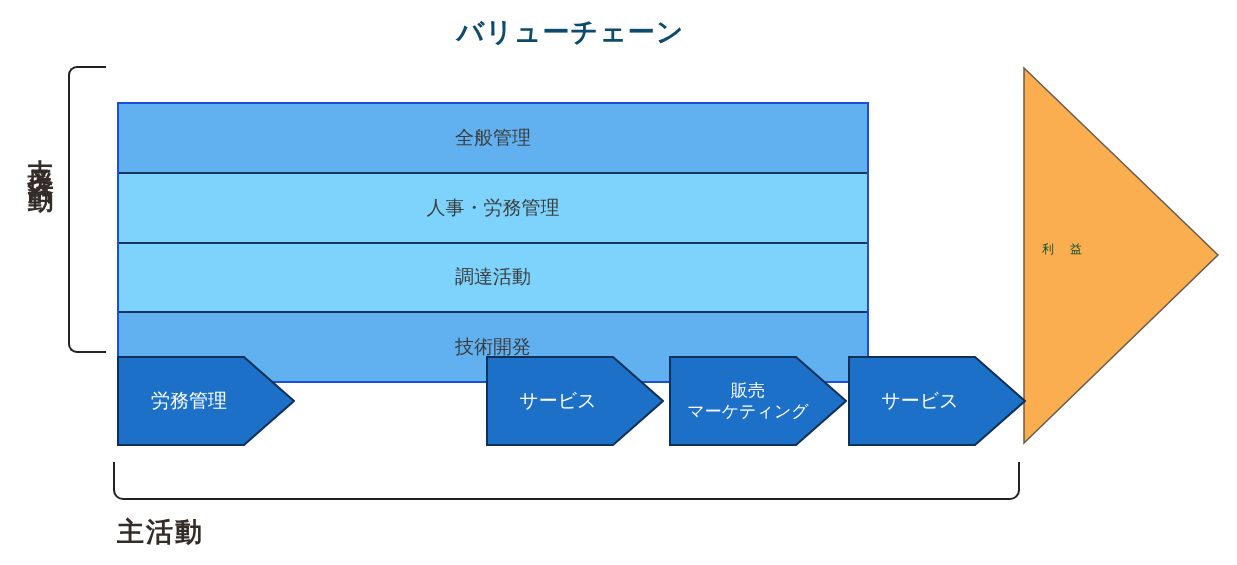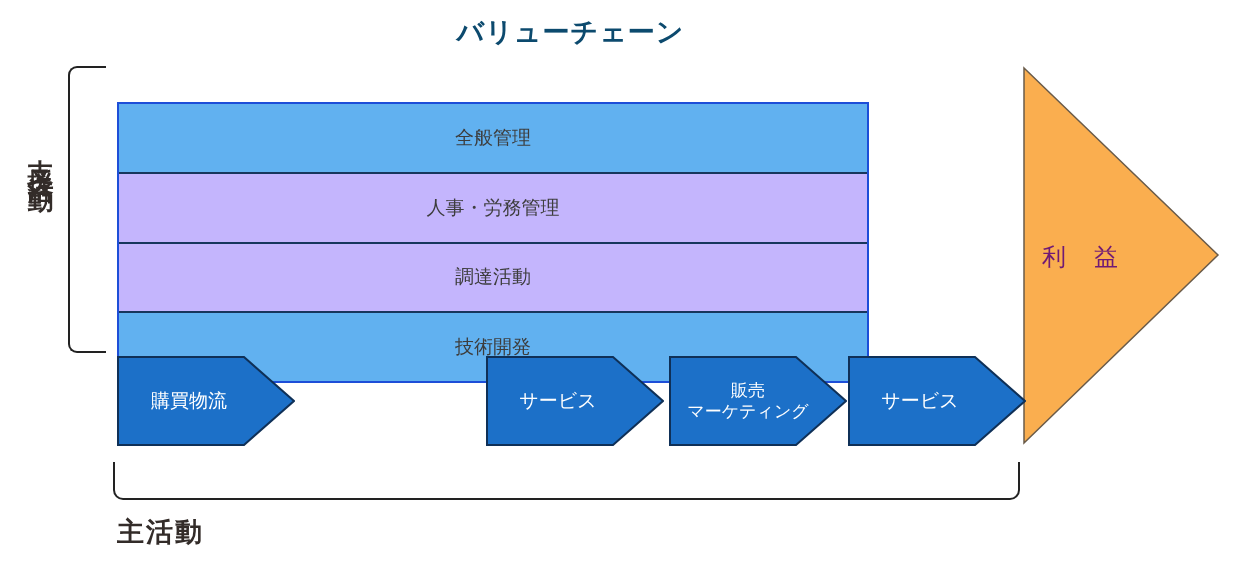--- a/index.html
+++ b/index.html
@@ -27,27 +27,27 @@
   .support-rows{
     position:absolute;left:117px;top:68px;width:752px;height:281px;
     display:flex;flex-direction:column;border:2px solid #1d4ed8;box-sizing:border-box;margin-top:34px;
   }
   .support-row{
     flex:1;display:flex;align-items:center;justify-content:center;
     font-size:19px;color:#3d3d3d;box-sizing:border-box;
   }
   .support-row + .support-row{border-top:2px solid #17365d;}
   .row-medium{background:#61b1f0;}
-  .row-light{background:#c4b5fd;align-items:center;}
+  .row-light{background:#7dd3fc;align-items:center;}
 
   
   .profit-arrow{position:absolute;left:1023px;top:66px;width:197px;height:379px;}
   .profit-label{
     position:absolute;left:1042px;top:241px;width:90px;
-    font-size:24px;color:#701a75;letter-spacing:2px;white-space:nowrap;
+    font-size:12px;color:#14532d;letter-spacing:2px;white-space:nowrap;
   }
 
   
   .chevron{position:absolute;top:356px;width:178px;height:90px;}
   .chevron svg{position:absolute;left:0;top:0;width:100%;height:100%;}
   .chevron-label{
     position:absolute;left:0;top:0;width:100%;height:100%;
     display:flex;flex-direction:column;align-items:center;justify-content:center;
     padding-right:34px;box-sizing:border-box;
     font-size:19px;color:#ffffff;line-height:1.25;text-align:center;white-space:nowrap;
@@ -93,21 +93,21 @@
   <svg class="profit-arrow" viewBox="0 0 197 379" preserveAspectRatio="none">
     <polygon points="1,2 195,189 1,377" fill="#FAAE4F" stroke="#6A5B49" stroke-width="1.5"></polygon>
   </svg>
   <div class="profit-label">利　益</div>
 
   <div class="chevron" style="left:117px">
     <svg viewBox="0 0 178 90" preserveAspectRatio="none">
       <polygon points="1,1 127,1 177,45 127,89 1,89" fill="#1C70C8" stroke="#0F3057" stroke-width="2"></polygon>
     </svg>
     <div class="chevron-label">
-      <span>購買物流</span>
+      <span>労務管理</span>
       <span></span>
     </div>
   </div>
 
 
   <div class="chevron" style="left:486px">
     <svg viewBox="0 0 178 90" preserveAspectRatio="none">
       <polygon points="1,1 127,1 177,45 127,89 1,89" fill="#1C70C8" stroke="#0F3057" stroke-width="2"></polygon>
     </svg>
     <div class="chevron-label">

